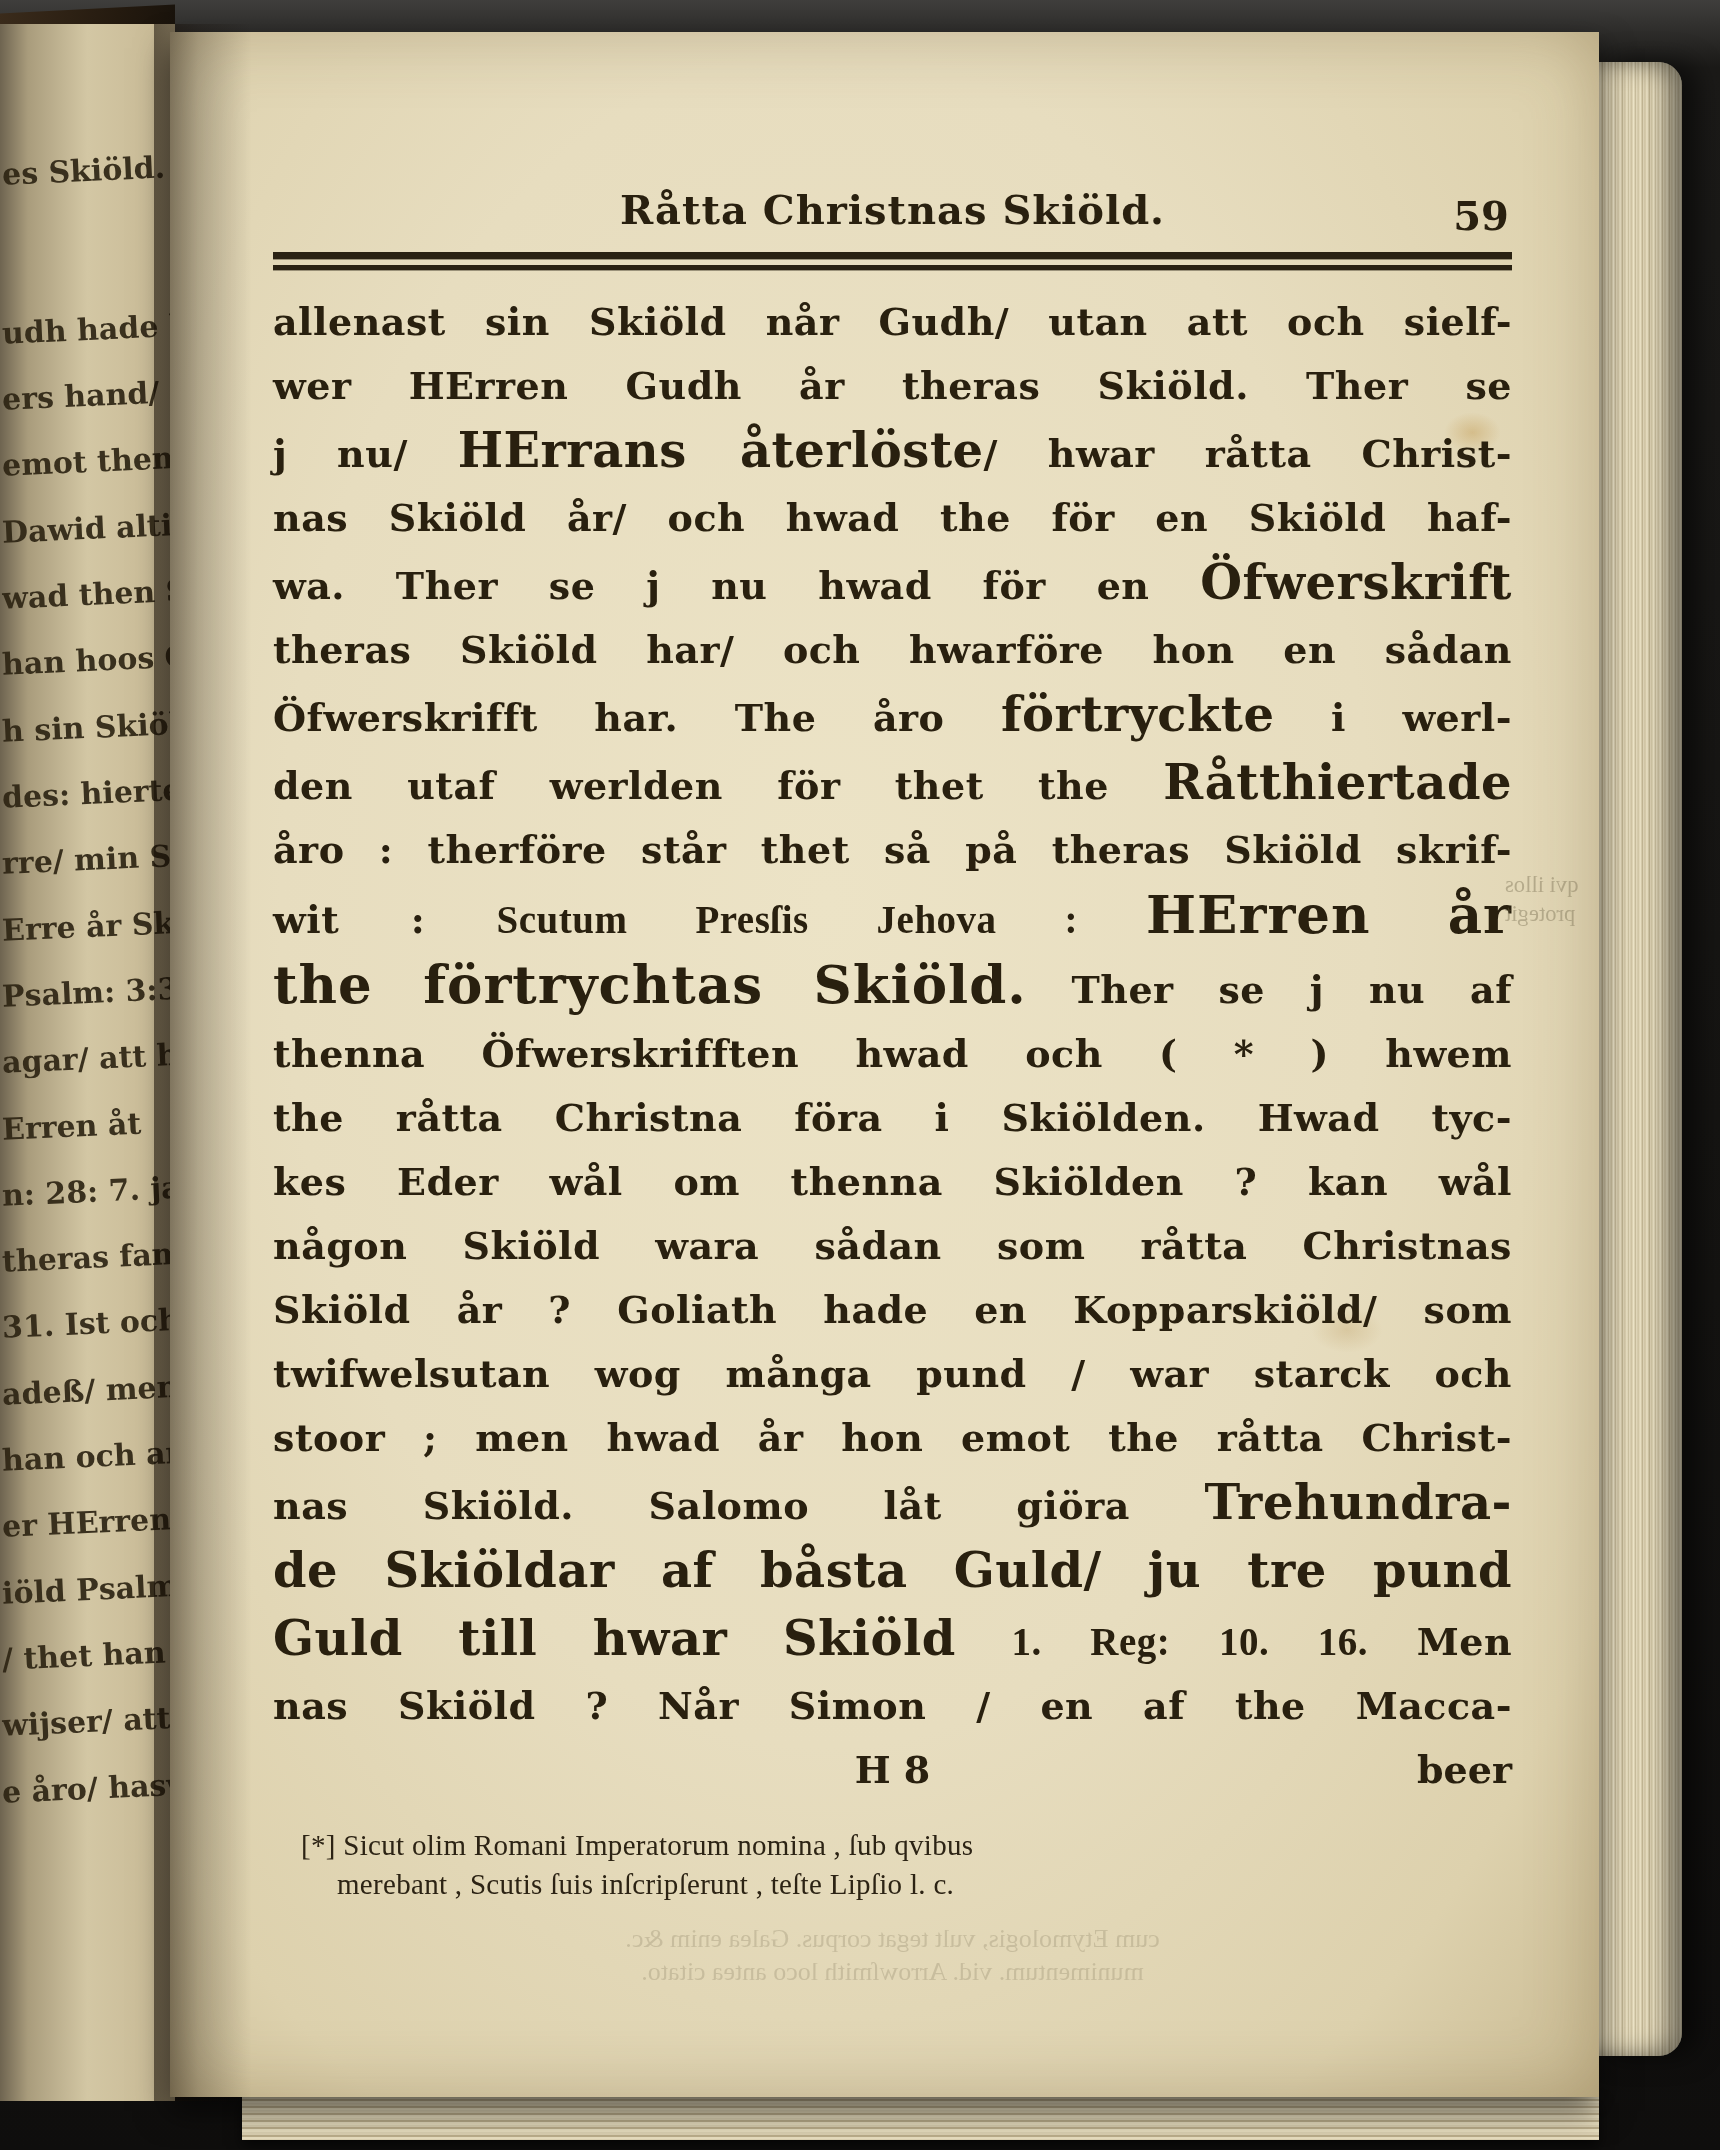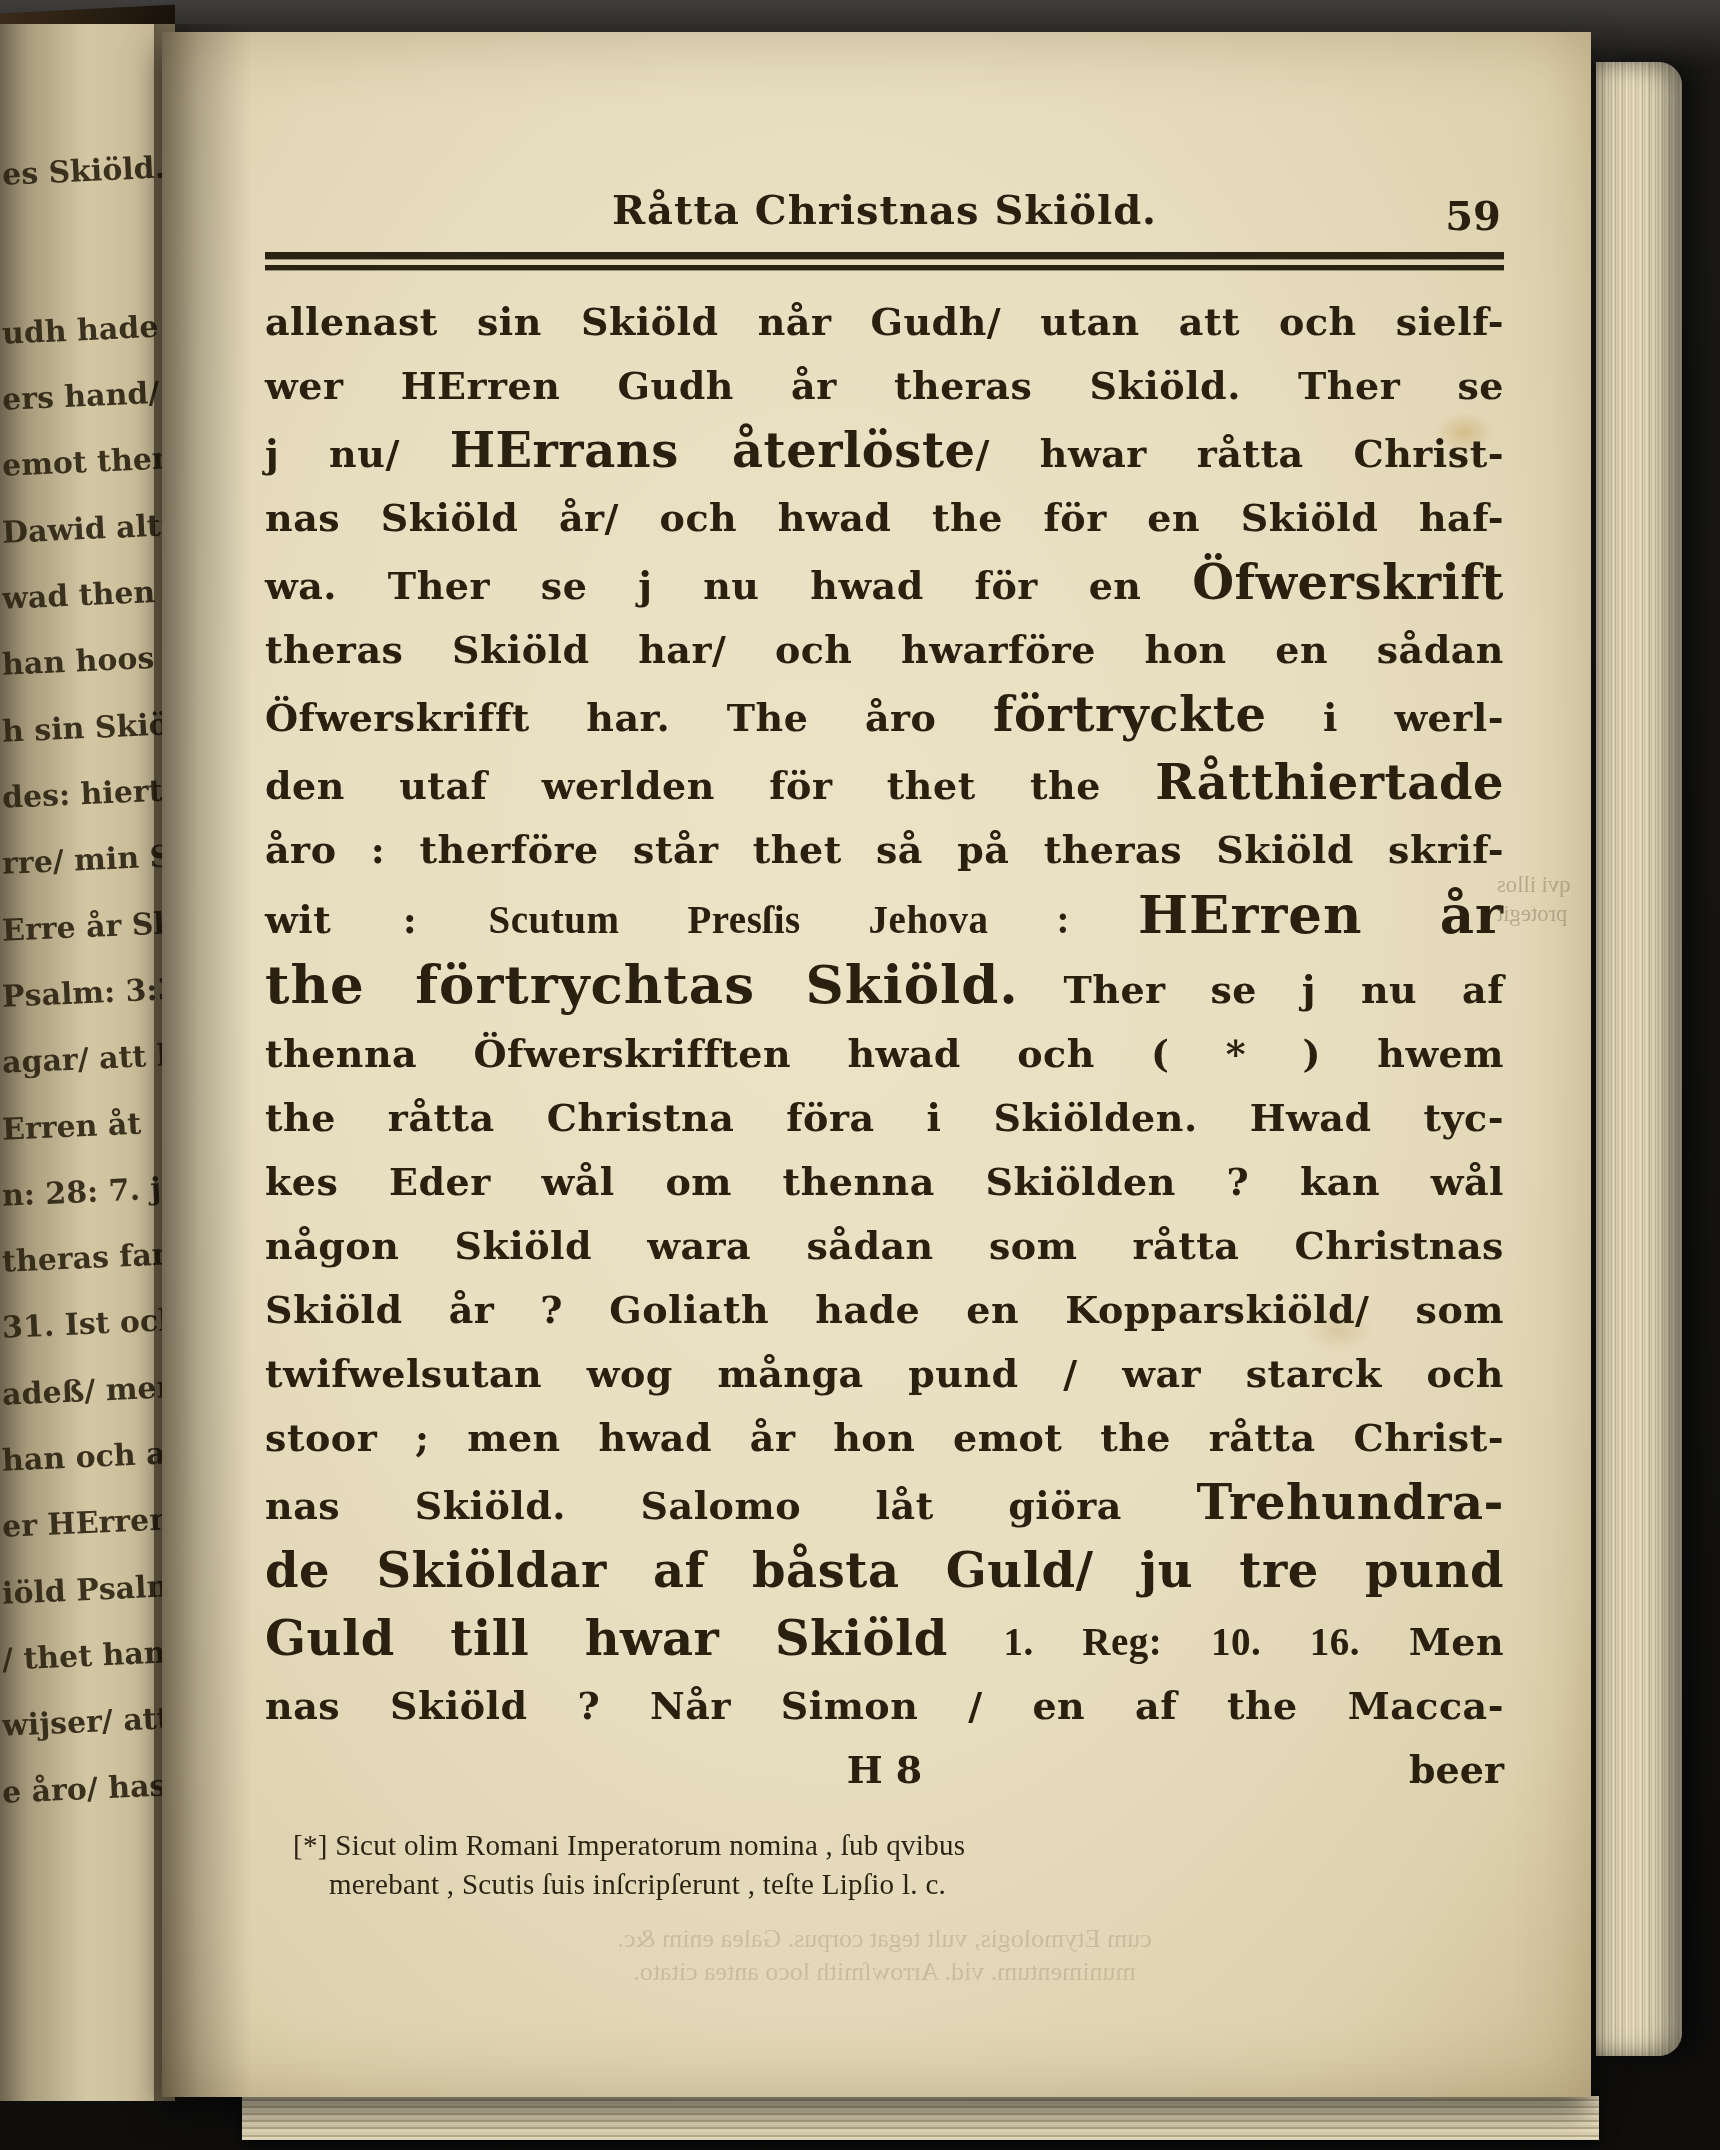--- a/index.html
+++ b/index.html
@@ -15,21 +15,21 @@
   
   .prev-page { position:absolute; left:0; top:23.6px; width:175px; height:2077px;
     background:linear-gradient(90deg,#6e6450 0%, #a99c7c 16%, #d3c7a4 50%, #cabc98 86%, #b4a684 100%); }
   .fragment { position:absolute; left:2.1px; width:170px; overflow:hidden; white-space:nowrap;
     font-weight:bold; font-size:30px; color:#2e2514; transform:rotate(-2.6deg); opacity:.92; }
   
   .gutter { position:absolute; left:154px; top:23.6px; width:98px; height:2077px; z-index:6;
     background:linear-gradient(90deg, rgba(20,12,4,.55) 0%, rgba(20,12,4,.22) 45%, rgba(20,12,4,0) 100%);
     pointer-events:none; }
   
-  .main-page { position:absolute; left:162px; top:32px; width:1429px; height:2065px; z-index:4;
+  .main-page { position:absolute; left:170px; top:32px; width:1429px; height:2065px; z-index:4;
     background:radial-gradient(ellipse at 46% 42%, #ece3c6 0%, #e7ddbf 50%, #ddd1ad 82%, #c9ba92 100%);
     box-shadow: inset 0 0 72px rgba(92,70,28,.28), 0 15.4px 31px rgba(0,0,0,.6); }
   .stain { position:absolute; right:98px; top:380px; width:57px; height:41px; border-radius:50%;
     background:radial-gradient(rgba(186,140,58,.35), rgba(186,140,58,0) 70%); }
   .stain2 { position:absolute; right:216px; top:1275px; width:72px; height:46px; border-radius:50%;
     background:radial-gradient(rgba(170,130,60,.22), rgba(170,130,60,0) 70%); }
   
   .text-block { position:absolute; left:103px; top:154px; width:1239px; color:#29200f; }
   .header { position:relative; height:53px; }
   .header-title { text-align:center; font-size:40px; font-weight:bold; letter-spacing:1px; }

